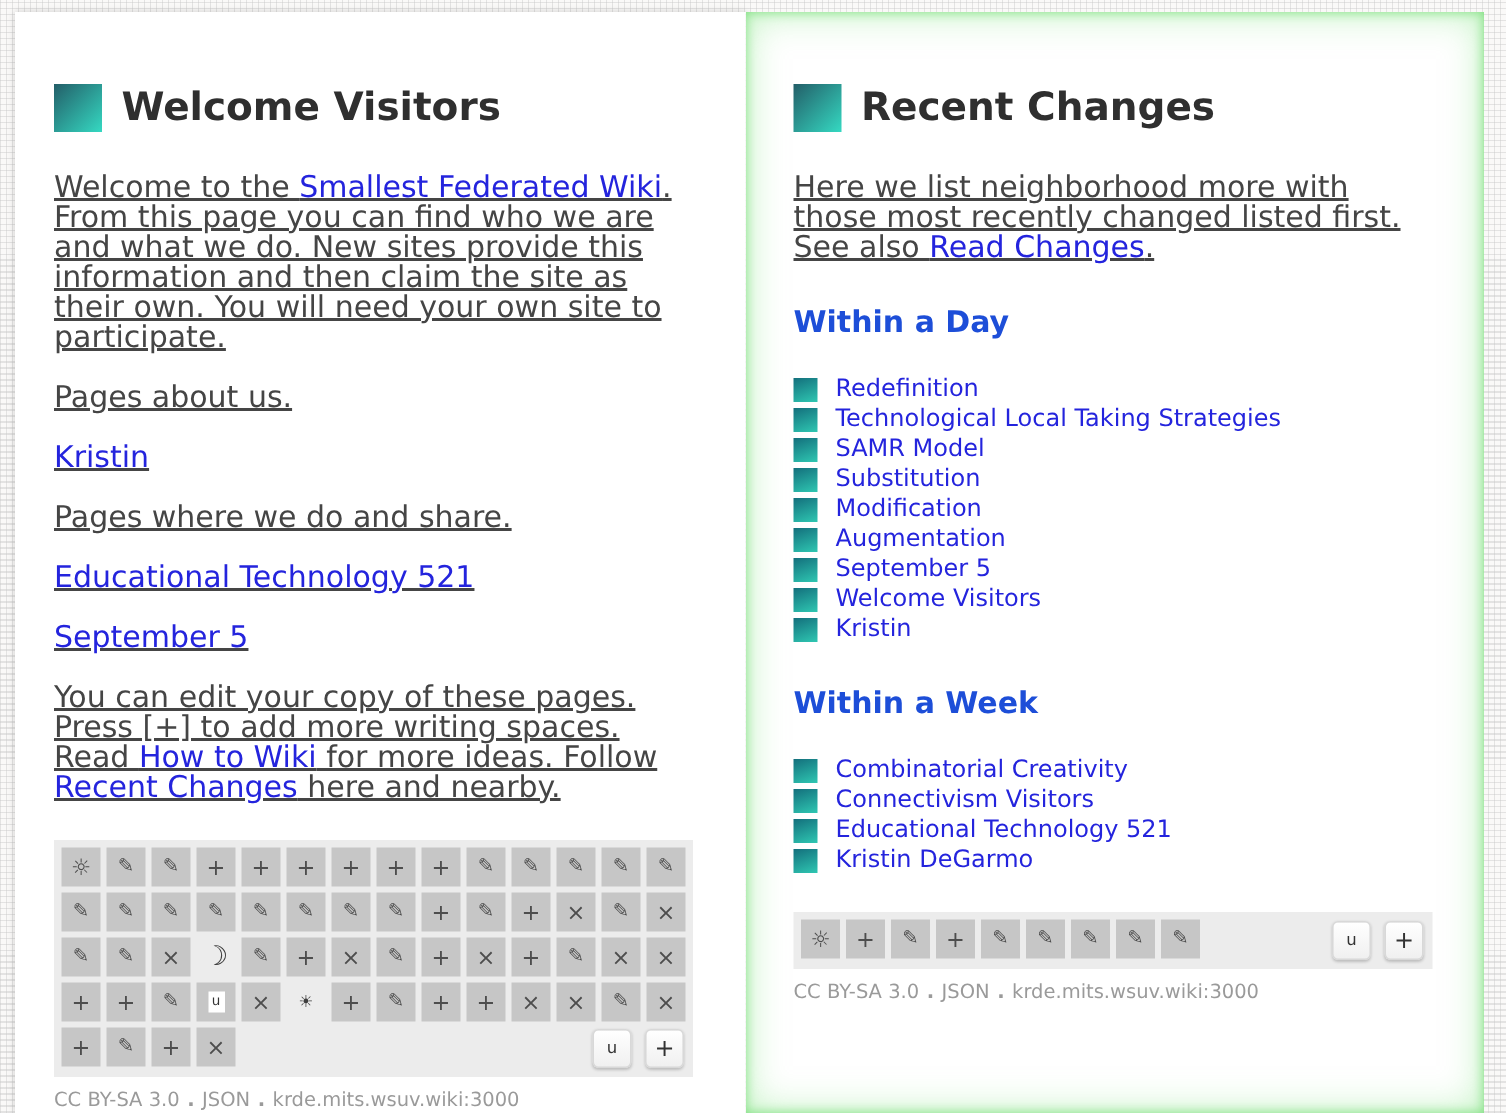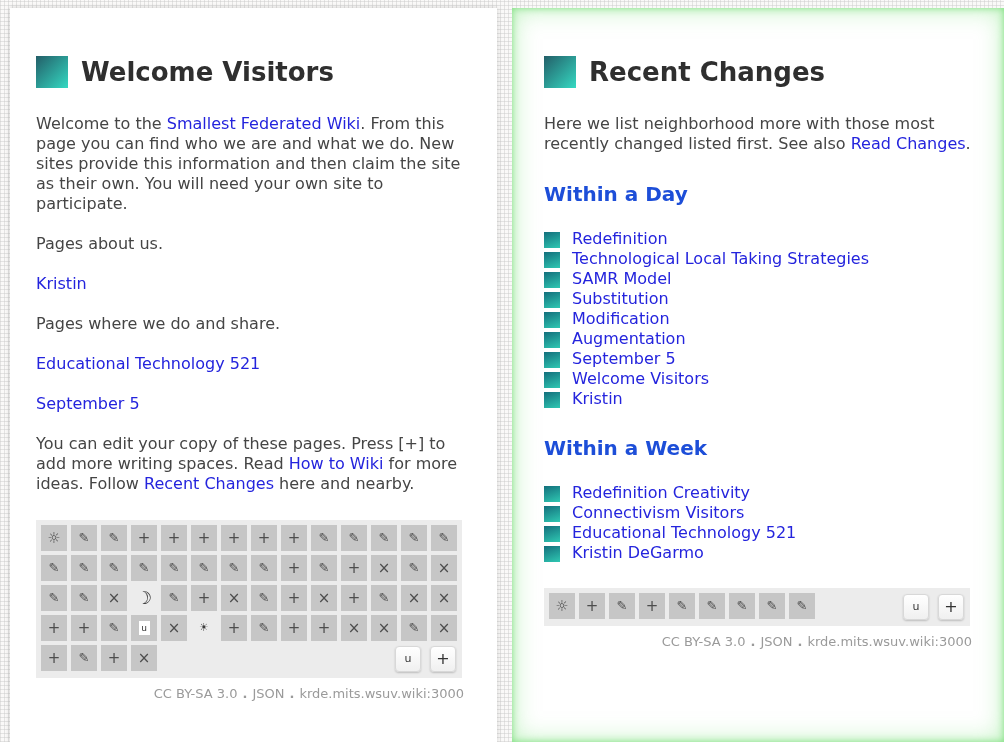--- a/index.html
+++ b/index.html
@@ -4,33 +4,33 @@
 <style>
   html, body { margin:0; padding:0; }
   body {
     width:1004px; height:742px; overflow:hidden;
     font-family:"DejaVu Sans", sans-serif;
     background-color:#faf9f8;
     background-image:
       repeating-linear-gradient(0deg,  rgba(200,200,200,.45) 0 1px, transparent 1px 4px),
       repeating-linear-gradient(90deg, rgba(200,200,200,.45) 0 1px, transparent 1px 4px);
   }
-  .wiki { display:flex; box-sizing:border-box; height:562px; padding:8px 0 0 10px; gap:15px; }
+  .wiki { display:flex; box-sizing:border-box; height:562px; padding:8px 0 0 10px; }
   .page {
     background:#fff; box-sizing:border-box; height:734px; overflow:hidden;
   }
   .page.left  { width:487px; padding:48px 33px 0 26px; box-shadow:0 0 5px rgba(0,0,0,.18); }
   .page.right { width:492px; padding:48px 32px 0 32px;
     box-shadow: inset 0 0 7px #7fdf7f, inset 0 0 26px rgba(130,228,130,.55);
   }
   .page-header { display:flex; align-items:center; margin-bottom:26px; }
   .flag { width:32px; height:32px; flex:none; margin-right:13px;
     background:linear-gradient(135deg,#235e68 0%, #35d9c2 100%); }
   h1 { margin:0; font-size:26px; font-weight:bold; color:#2f2f2f; }
-  p.wp { font-size:16px; line-height:20px; color:#454545; margin:16px 0 20px; width:428px; }
+  p.wp { font-size:20px; line-height:20px; color:#454545; margin:16px 0 20px; width:428px;text-decoration:underline; }
   .wlink { color:#2424dd; text-decoration:none; cursor:pointer; }
   h3.sec { font-size:20px; color:#1d4ed8; margin:28px 0 22px; font-weight:bold; }
   .ref-list { margin:0 0 6px 0; }
   .ref-row { display:flex; align-items:flex-end; height:20px; }
   .mini-flag-sq { width:16px; height:16px; flex:none; margin-right:12px;
     background:linear-gradient(160deg,#136f7c 0%, #2fc7b2 100%); }
   .ref-row .wlink { font-size:16px; }
   .journal { background:#ececec; width:426px; box-sizing:border-box; padding:3px;
     display:flex; flex-wrap:wrap; align-content:flex-start; margin-top:26px; }
   .j-btn { width:26px; height:26px; margin:2px; background:#c6c6c6; color:#4d4d4d;
@@ -43,21 +43,21 @@
   .j-day  { font-size:11px; }
   .j-fork { line-height:24px; }
   .fork-flag { display:inline-block; width:11px; height:14px; background:#fff;
     font-size:9px; line-height:14px; color:#333; vertical-align:middle; }
   .j-key { width:24px; height:24px; margin:3px 3px 3px 6px; flex:none;
     background:linear-gradient(#ffffff,#f0f0f0); border:1px solid #d8d8d8; border-radius:4px;
     box-shadow:0 1px 2px rgba(0,0,0,.2); text-align:center; line-height:23px;
     font-size:11px; color:#333; cursor:pointer; }
   .j-key.first { margin-left:auto; }
   .j-key.plus { font-size:16px; }
-  .page-footer { margin-top:8px; font-size:13px; color:#9a9a9a;text-align:right; }
+  .page-footer { margin-top:8px; font-size:13px; color:#9a9a9a; }
   .page-footer a { color:#9a9a9a; text-decoration:none; }
   .dot { margin:0 5px; color:#9a9a9a; font-weight:bold; }
 </style>
 </head>
 <body>
 
 <div class="wiki">
 
   <div class="page left">
     <div class="page-header">
@@ -182,21 +182,21 @@
         </div>
         <div class="ref-row">
           <span class="mini-flag-sq"></span>
           <a class="wlink" href="#">Kristin</a>
         </div>
       </div>
     <h3 class="sec">Within a Week</h3>
     <div class="ref-list">
         <div class="ref-row">
           <span class="mini-flag-sq"></span>
-          <a class="wlink" href="#">Redefinition Creativity</a>
+          <a class="wlink" href="#">Combinatorial Creativity</a>
         </div>
         <div class="ref-row">
           <span class="mini-flag-sq"></span>
           <a class="wlink" href="#">Connectivism Visitors</a>
         </div>
         <div class="ref-row">
           <span class="mini-flag-sq"></span>
           <a class="wlink" href="#">Educational Technology 521</a>
         </div>
         <div class="ref-row">

